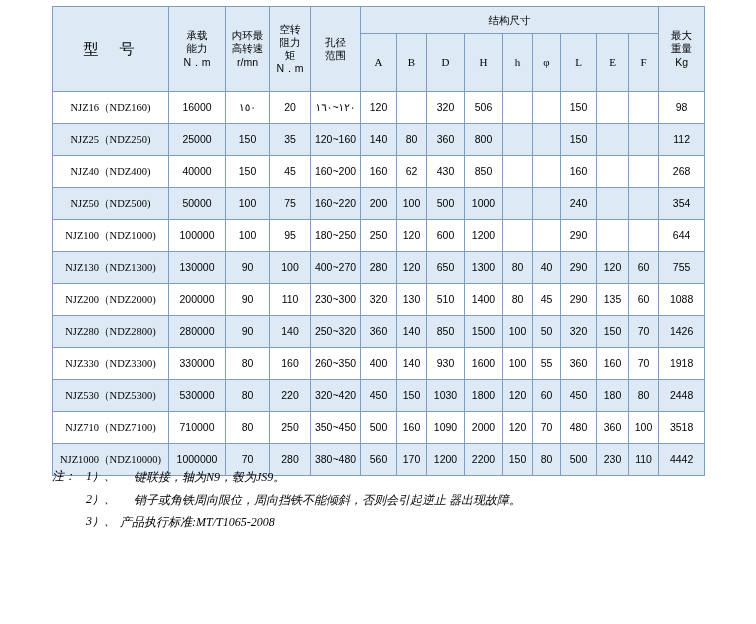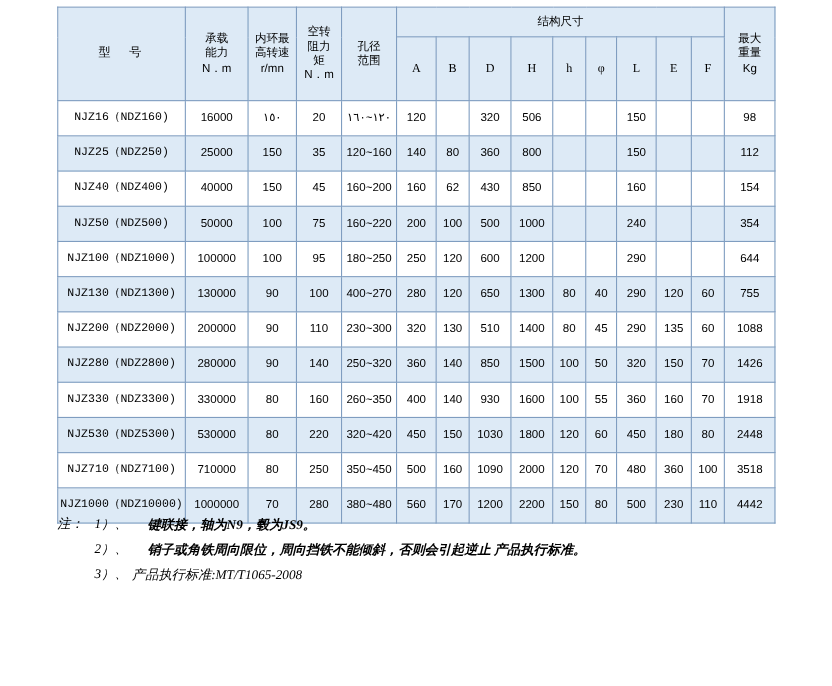--- a/index.html
+++ b/index.html
@@ -51,41 +51,40 @@
   thead th.group {
     height: 26px;
   }
   thead th.sub {
     height: 56px;
     font-family: "Liberation Serif", serif;
     font-size: 11px;
   }
   .hdr-model {
     letter-spacing: 3px;
-    font-size: 11px;
+    font-size: 15px;
   }
   .hdr-multi {
     display: block;
     padding: 0 2px;
   }
   tbody tr.odd td {
     background: #ffffff;
   }
   tbody tr.even td {
     background: #ddeaf6;
   }
   tbody td {
     height: 31px;
   }
   td.model {
     text-align: left;
     padding-left: 10px;
     font-size: 10.5px;
     white-space: nowrap;
-    font-family: Liberation Mono, monospace;
   }
   td.num {
     font-family: "Liberation Sans", sans-serif;
     font-size: 10.5px;
   }
   .notes {
     position: absolute;
     left: 52px;
     top: 468px;
     width: 660px;
@@ -109,21 +108,20 @@
     flex: 0 0 34px;
     text-align: left;
   }
   .note-body {
     flex: 1 1 auto;
     line-height: 1.55;
   }
   .note-body .cont {
     display: block;
     padding-left: 14px;
-    font-weight: bold;
   }
 </style>
 </head>
 <body>
 
 <div class="sheet">
 
   <table class="spec">
     <colgroup>
       <col style="width:116px">
@@ -219,21 +217,21 @@
           <td class="num">160~200</td>
           <td class="num">160</td>
           <td class="num">62</td>
           <td class="num">430</td>
           <td class="num">850</td>
           <td class="num"></td>
           <td class="num"></td>
           <td class="num">160</td>
           <td class="num"></td>
           <td class="num"></td>
-          <td class="num">154</td>
+          <td class="num">268</td>
         </tr>
         <tr class="even">
           <td class="model">NJZ50（NDZ500)</td>
           <td class="num">50000</td>
           <td class="num">100</td>
           <td class="num">75</td>
           <td class="num">160~220</td>
           <td class="num">200</td>
           <td class="num">100</td>
           <td class="num">500</td>
@@ -389,21 +387,21 @@
       <span class="note-lead">注：</span>
       <span class="note-idx">1）、</span>
       <span class="note-body">
         <span class="cont">键联接，轴为N9，毂为JS9。</span>
       </span>
     </div>
     <div class="note-row">
       <span class="note-lead"></span>
       <span class="note-idx">2）、</span>
       <span class="note-body">
-        <span class="cont">销子或角铁周向限位，周向挡铁不能倾斜，否则会引起逆止 产品执行标准。</span>
+        <span class="cont">销子或角铁周向限位，周向挡铁不能倾斜，否则会引起逆止 器出现故障。</span>
       </span>
     </div>
     <div class="note-row">
       <span class="note-lead"></span>
       <span class="note-idx">3）、</span>
       <span class="note-body">
         <span>产品执行标准:MT/T1065-2008</span>
       </span>
     </div>
   </div>

